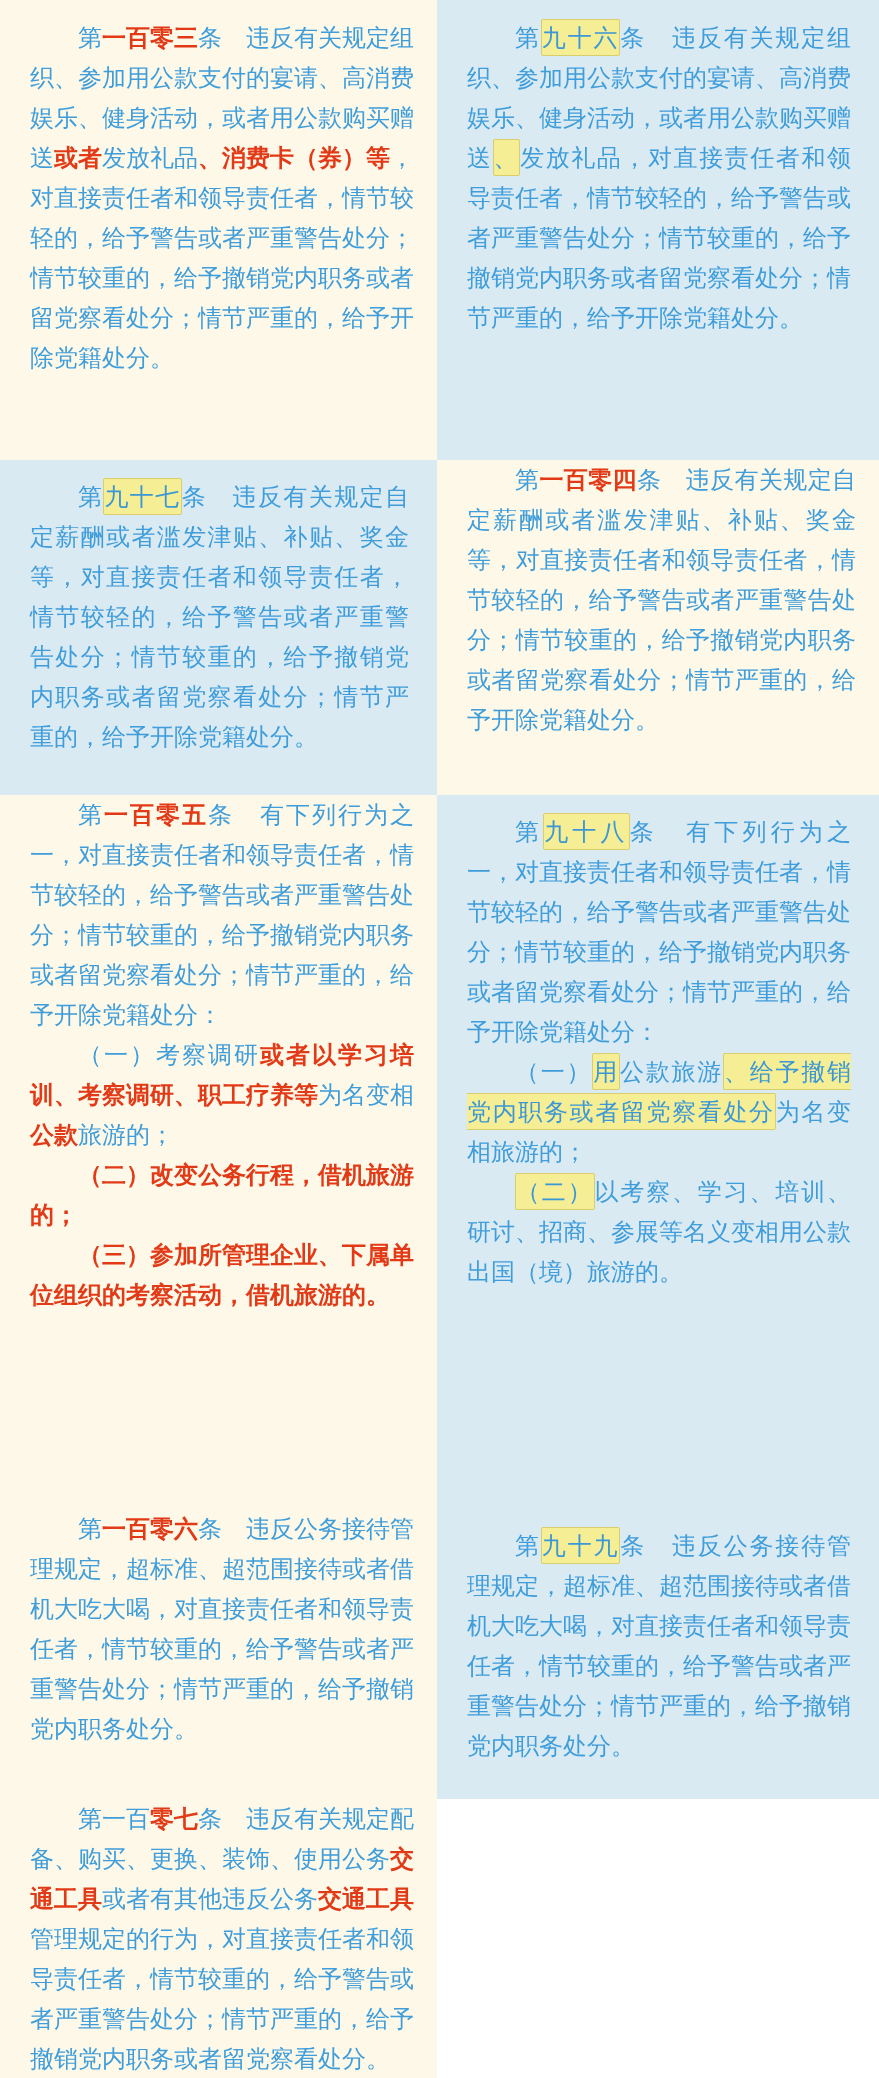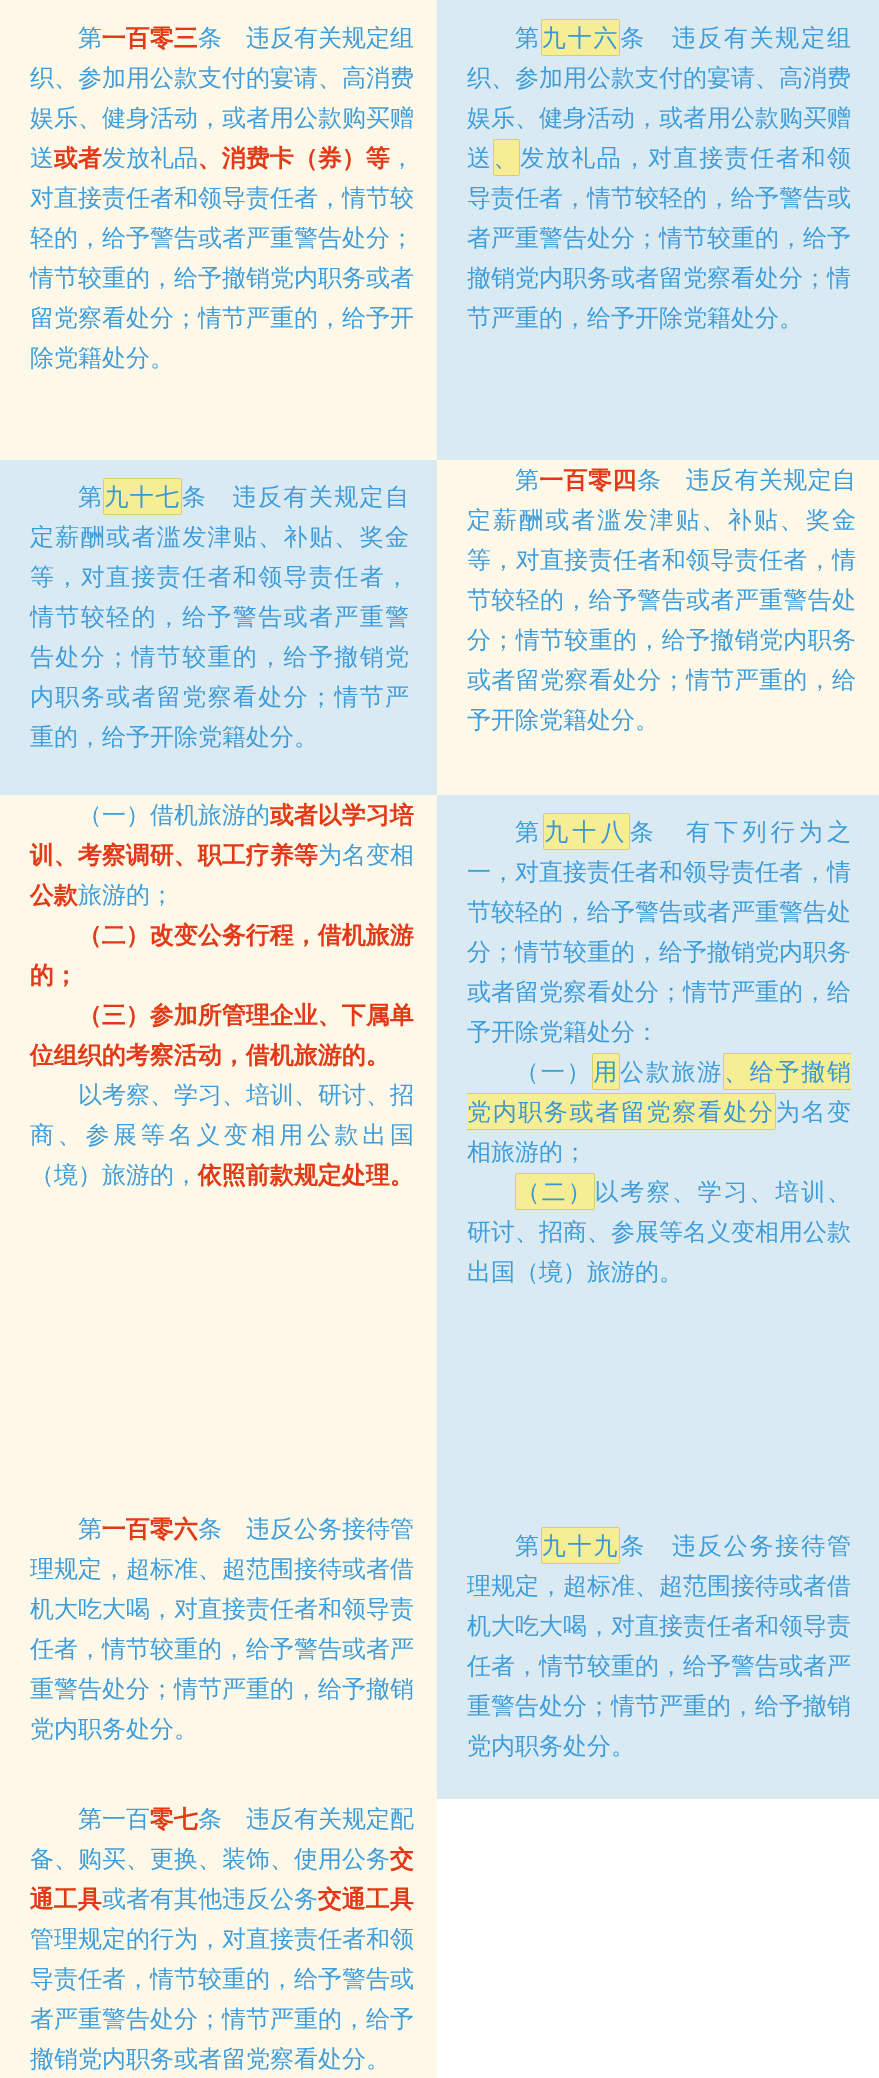--- a/index.html
+++ b/index.html
@@ -54,24 +54,24 @@
     <section class="cell right row0">
       <p class="para"><span class="seg-n">第</span><span class="seg-hl">九十六</span><span class="seg-n">条　违反有关规定组织、参加用公款支付的宴请、高消费娱乐、健身活动，或者用公款购买赠送</span><span class="seg-hl">、</span><span class="seg-n">发放礼品，对直接责任者和领导责任者，情节较轻的，给予警告或者严重警告处分；情节较重的，给予撤销党内职务或者留党察看处分；情节严重的，给予开除党籍处分。</span></p>
     </section>
     <section class="cell right row1">
       <p class="para"><span class="seg-n">第</span><span class="seg-hl">九十七</span><span class="seg-n">条　违反有关规定自定薪酬或者滥发津贴、补贴、奖金等，对直接责任者和领导责任者，情节较轻的，给予警告或者严重警告处分；情节较重的，给予撤销党内职务或者留党察看处分；情节严重的，给予开除党籍处分。</span></p>
     </section>
     <section class="cell left row1">
       <p class="para"><span class="seg-n">第</span><span class="seg-em">一百零四</span><span class="seg-n">条　违反有关规定自定薪酬或者滥发津贴、补贴、奖金等，对直接责任者和领导责任者，情节较轻的，给予警告或者严重警告处分；情节较重的，给予撤销党内职务或者留党察看处分；情节严重的，给予开除党籍处分。</span></p>
     </section>
     <section class="cell left row2">
-      <p class="para"><span class="seg-n">（一）借机旅游的</span><span class="seg-em">或者以学习培训、考察调研、职工疗养等</span><span class="seg-n">为名变相</span><span class="seg-em">公款</span><span class="seg-n">旅游的；</span></p>
+      <p class="para"><span class="seg-n">第</span><span class="seg-em">一百零五</span><span class="seg-n">条　有下列行为之一，对直接责任者和领导责任者，情节较轻的，给予警告或者严重警告处分；情节较重的，给予撤销党内职务或者留党察看处分；情节严重的，给予开除党籍处分：</span></p>
+      <p class="para"><span class="seg-n">（一）考察调研</span><span class="seg-em">或者以学习培训、考察调研、职工疗养等</span><span class="seg-n">为名变相</span><span class="seg-em">公款</span><span class="seg-n">旅游的；</span></p>
       <p class="para"><span class="seg-em">（二）改变公务行程，借机旅游的；</span></p>
       <p class="para"><span class="seg-em">（三）参加所管理企业、下属单位组织的考察活动，借机旅游的。</span></p>
-      <p class="para"><span class="seg-n">以考察、学习、培训、研讨、招商、参展等名义变相用公款出国（境）旅游的，</span><span class="seg-em">依照前款规定处理。</span></p>
     </section>
     <section class="cell right row2">
       <p class="para"><span class="seg-n">第</span><span class="seg-hl">九十八</span><span class="seg-n">条　有下列行为之一，对直接责任者和领导责任者，情节较轻的，给予警告或者严重警告处分；情节较重的，给予撤销党内职务或者留党察看处分；情节严重的，给予开除党籍处分：</span></p>
       <p class="para"><span class="seg-n">（一）</span><span class="seg-hl">用</span><span class="seg-n">公款旅游</span><span class="seg-hl">、给予撤销党内职务或者留党察看处分</span><span class="seg-n">为名变相旅游的；</span></p>
       <p class="para"><span class="seg-hl">（二）</span><span class="seg-n">以考察、学习、培训、研讨、招商、参展等名义变相用公款出国（境）旅游的。</span></p>
     </section>
     <section class="cell left row3">
       <p class="para"><span class="seg-n">第</span><span class="seg-em">一百零六</span><span class="seg-n">条　违反公务接待管理规定，超标准、超范围接待或者借机大吃大喝，对直接责任者和领导责任者，情节较重的，给予警告或者严重警告处分；情节严重的，给予撤销党内职务处分。</span></p>
     </section>
     <section class="cell right row3">

